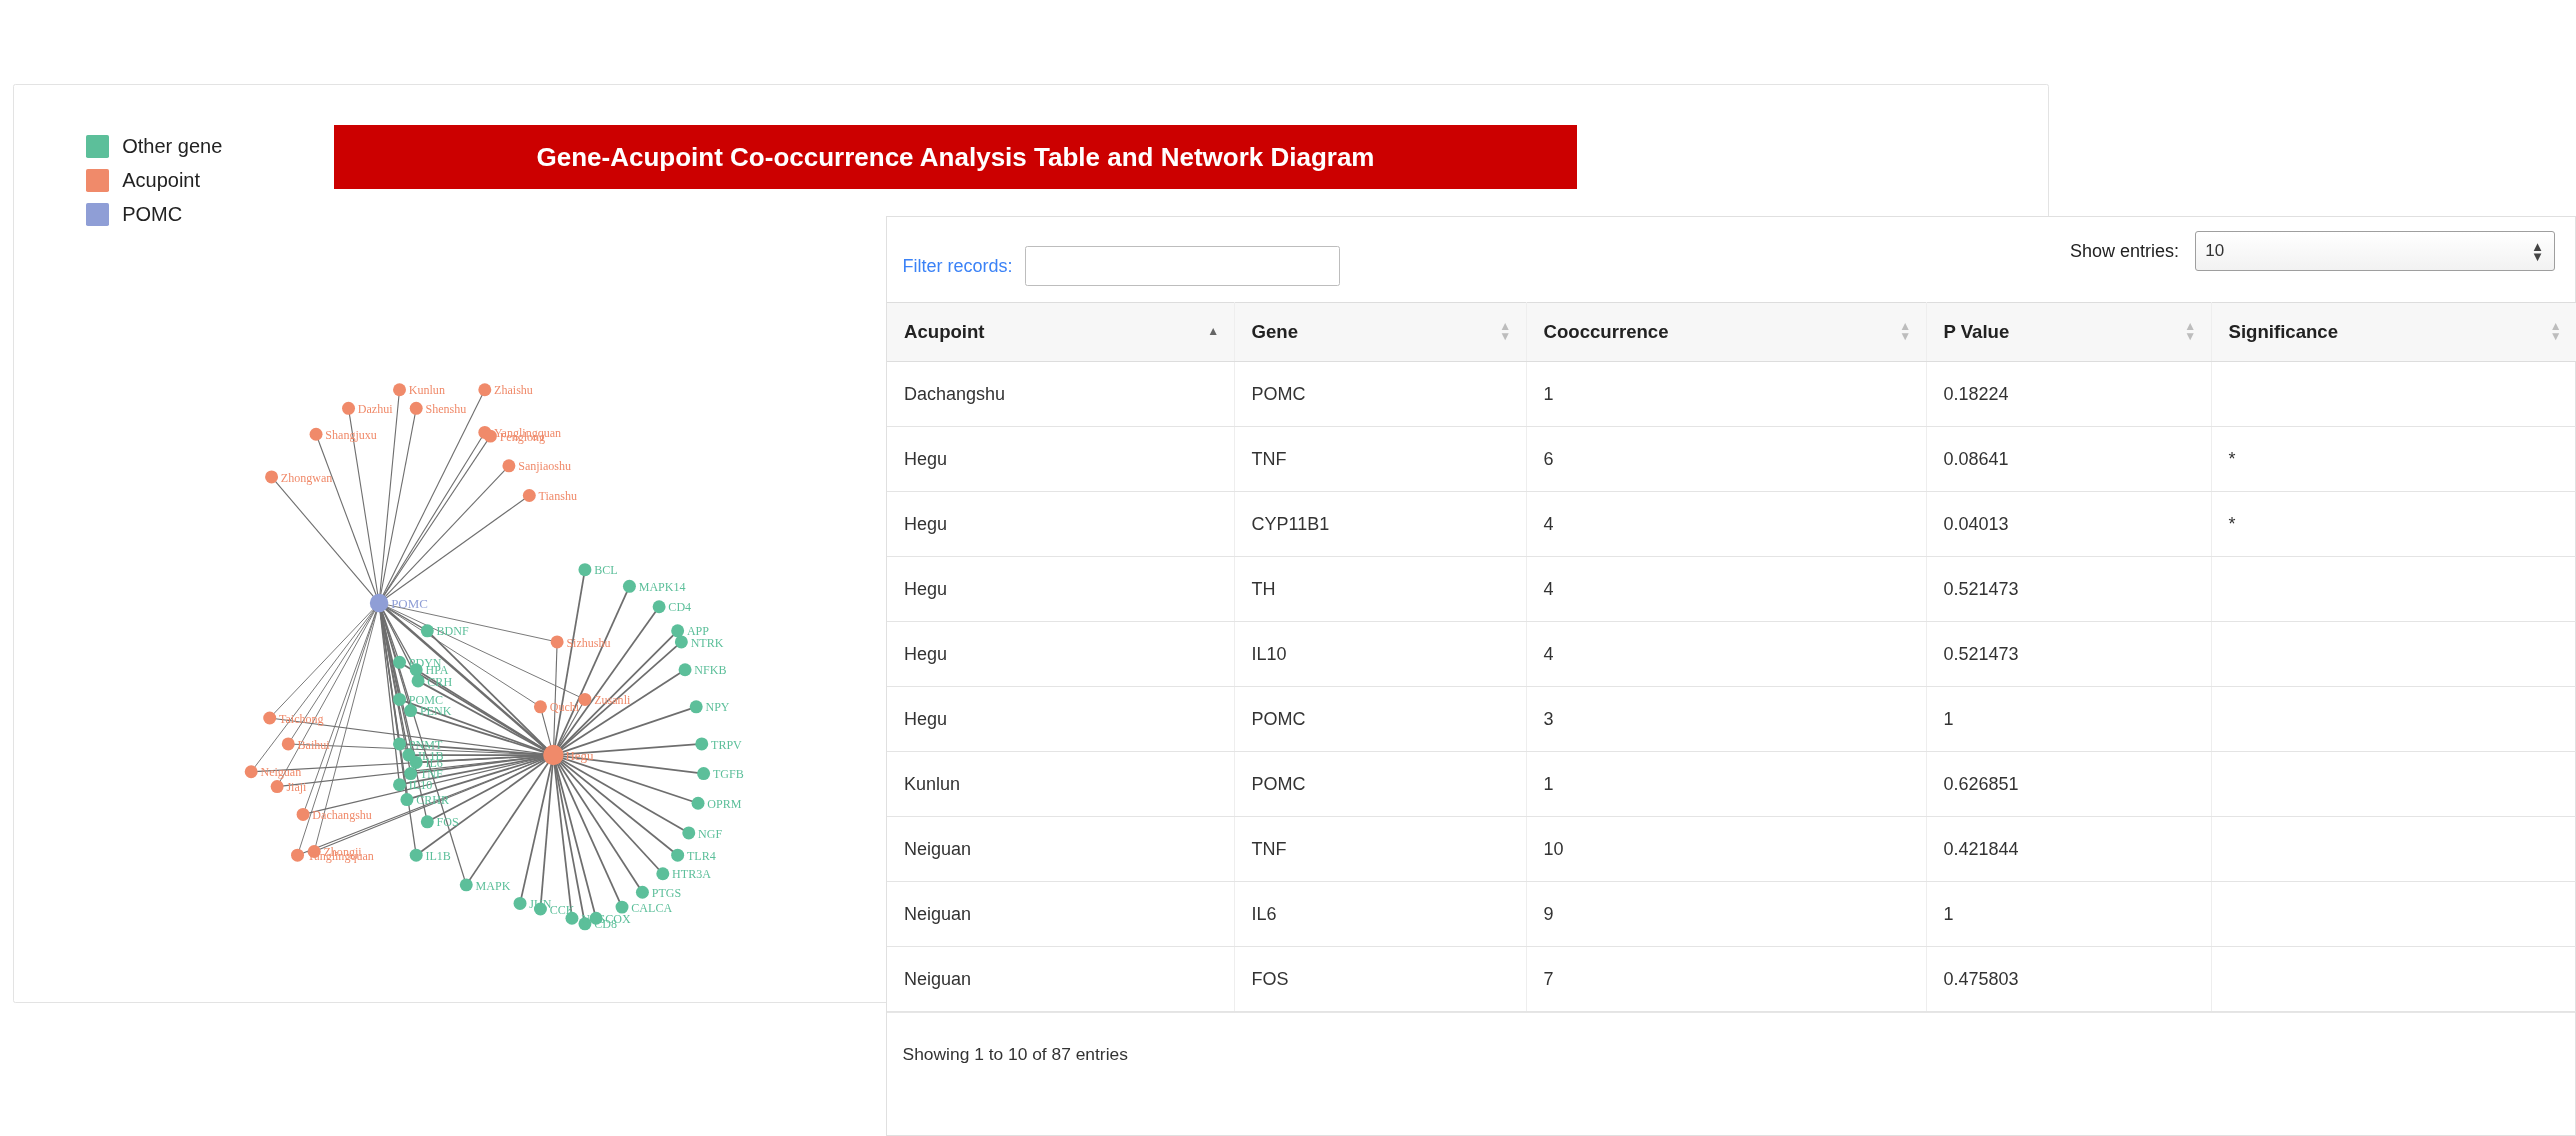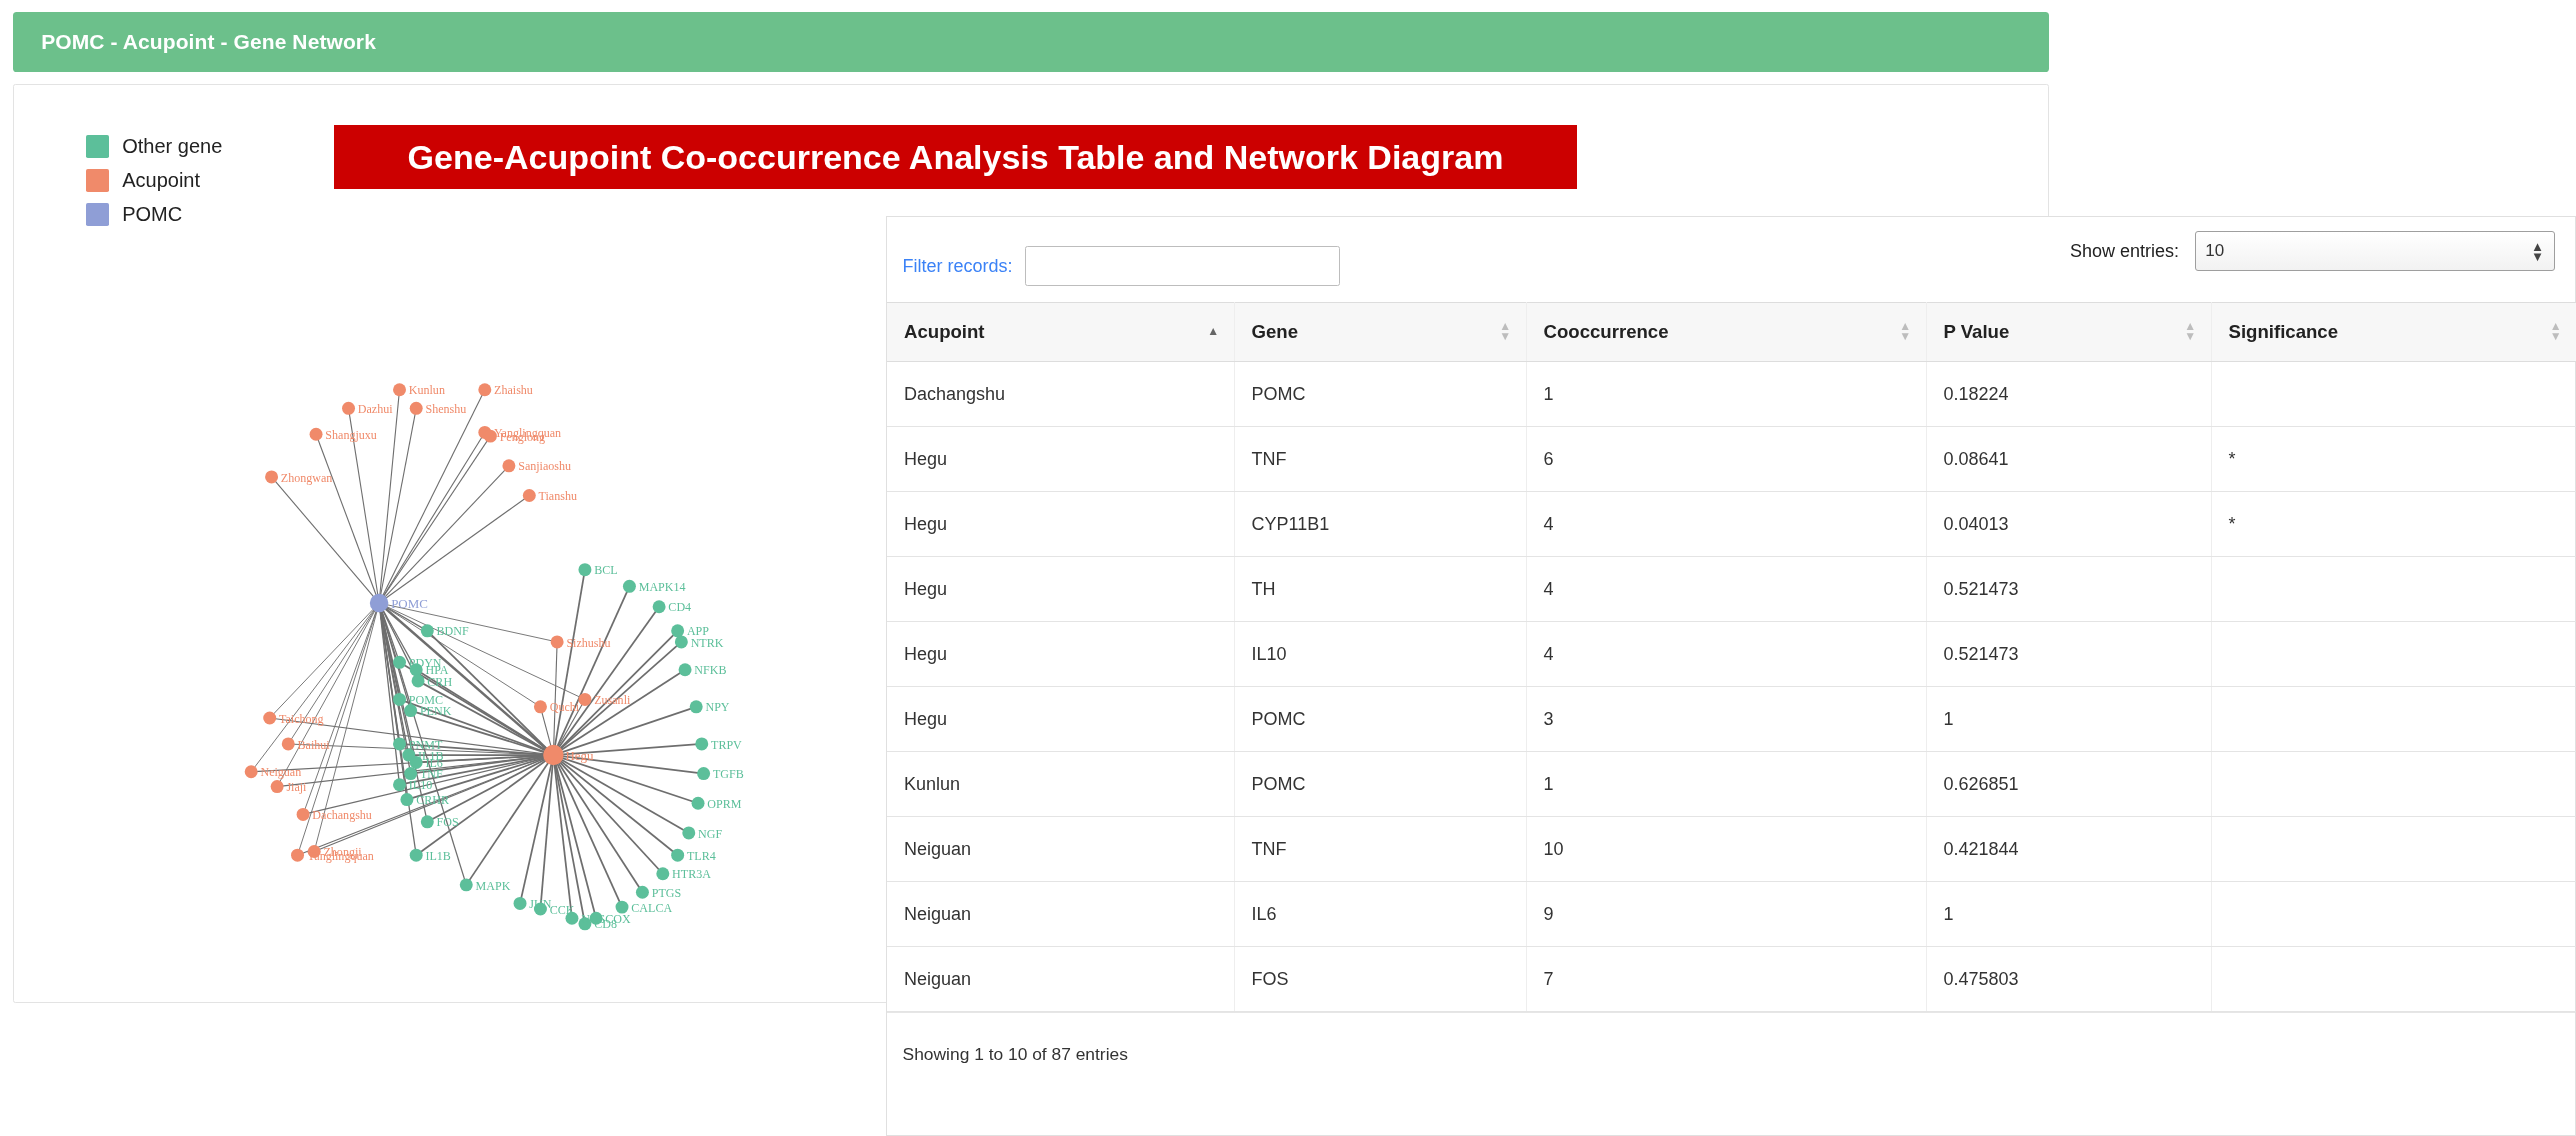--- a/index.html
+++ b/index.html
@@ -71,21 +71,21 @@
     position: absolute;
     left: 334px; top: 125px;
     width: 1243px; height: 64px;
     background: #cc0000;
     display: flex;
     align-items: center;
     justify-content: center;
   }
   .banner-text {
     color: #ffffff;
-    font-size: 34px;
+    font-size: 26px;
     font-weight: bold;
   }
 
   
   .network {
     position: absolute;
     left: 24px; top: 336px;
     width: 853px; height: 649px;
   }
   .network svg { display: block; }
@@ -240,23 +240,20 @@
   .pg:first-child { border-radius: 3px 0 0 3px; }
   .pg:last-child { border-right: 0.6px solid #d6d6d6; border-radius: 0 3px 3px 0; }
   .pg.disabled { color: #b5b5b5; }
   .pg.current { background: #555555; color: #ffffff; border-color: #555555; }
 </style>
 </head>
 <body>
 
 <div id="root">
 
-  <div class="titlebar">
-    <span class="tb-text">POMC - Acupoint - Gene Network</span>
-  </div>
 
   <div class="panel"></div>
 
   <div class="legend">
     <div class="legend-row">
       <span class="legend-swatch" style="background:#5cbf9a"></span>
       <span class="legend-label">Other gene</span>
     </div>
     <div class="legend-row">
       <span class="legend-swatch" style="background:#f08a6a"></span>

